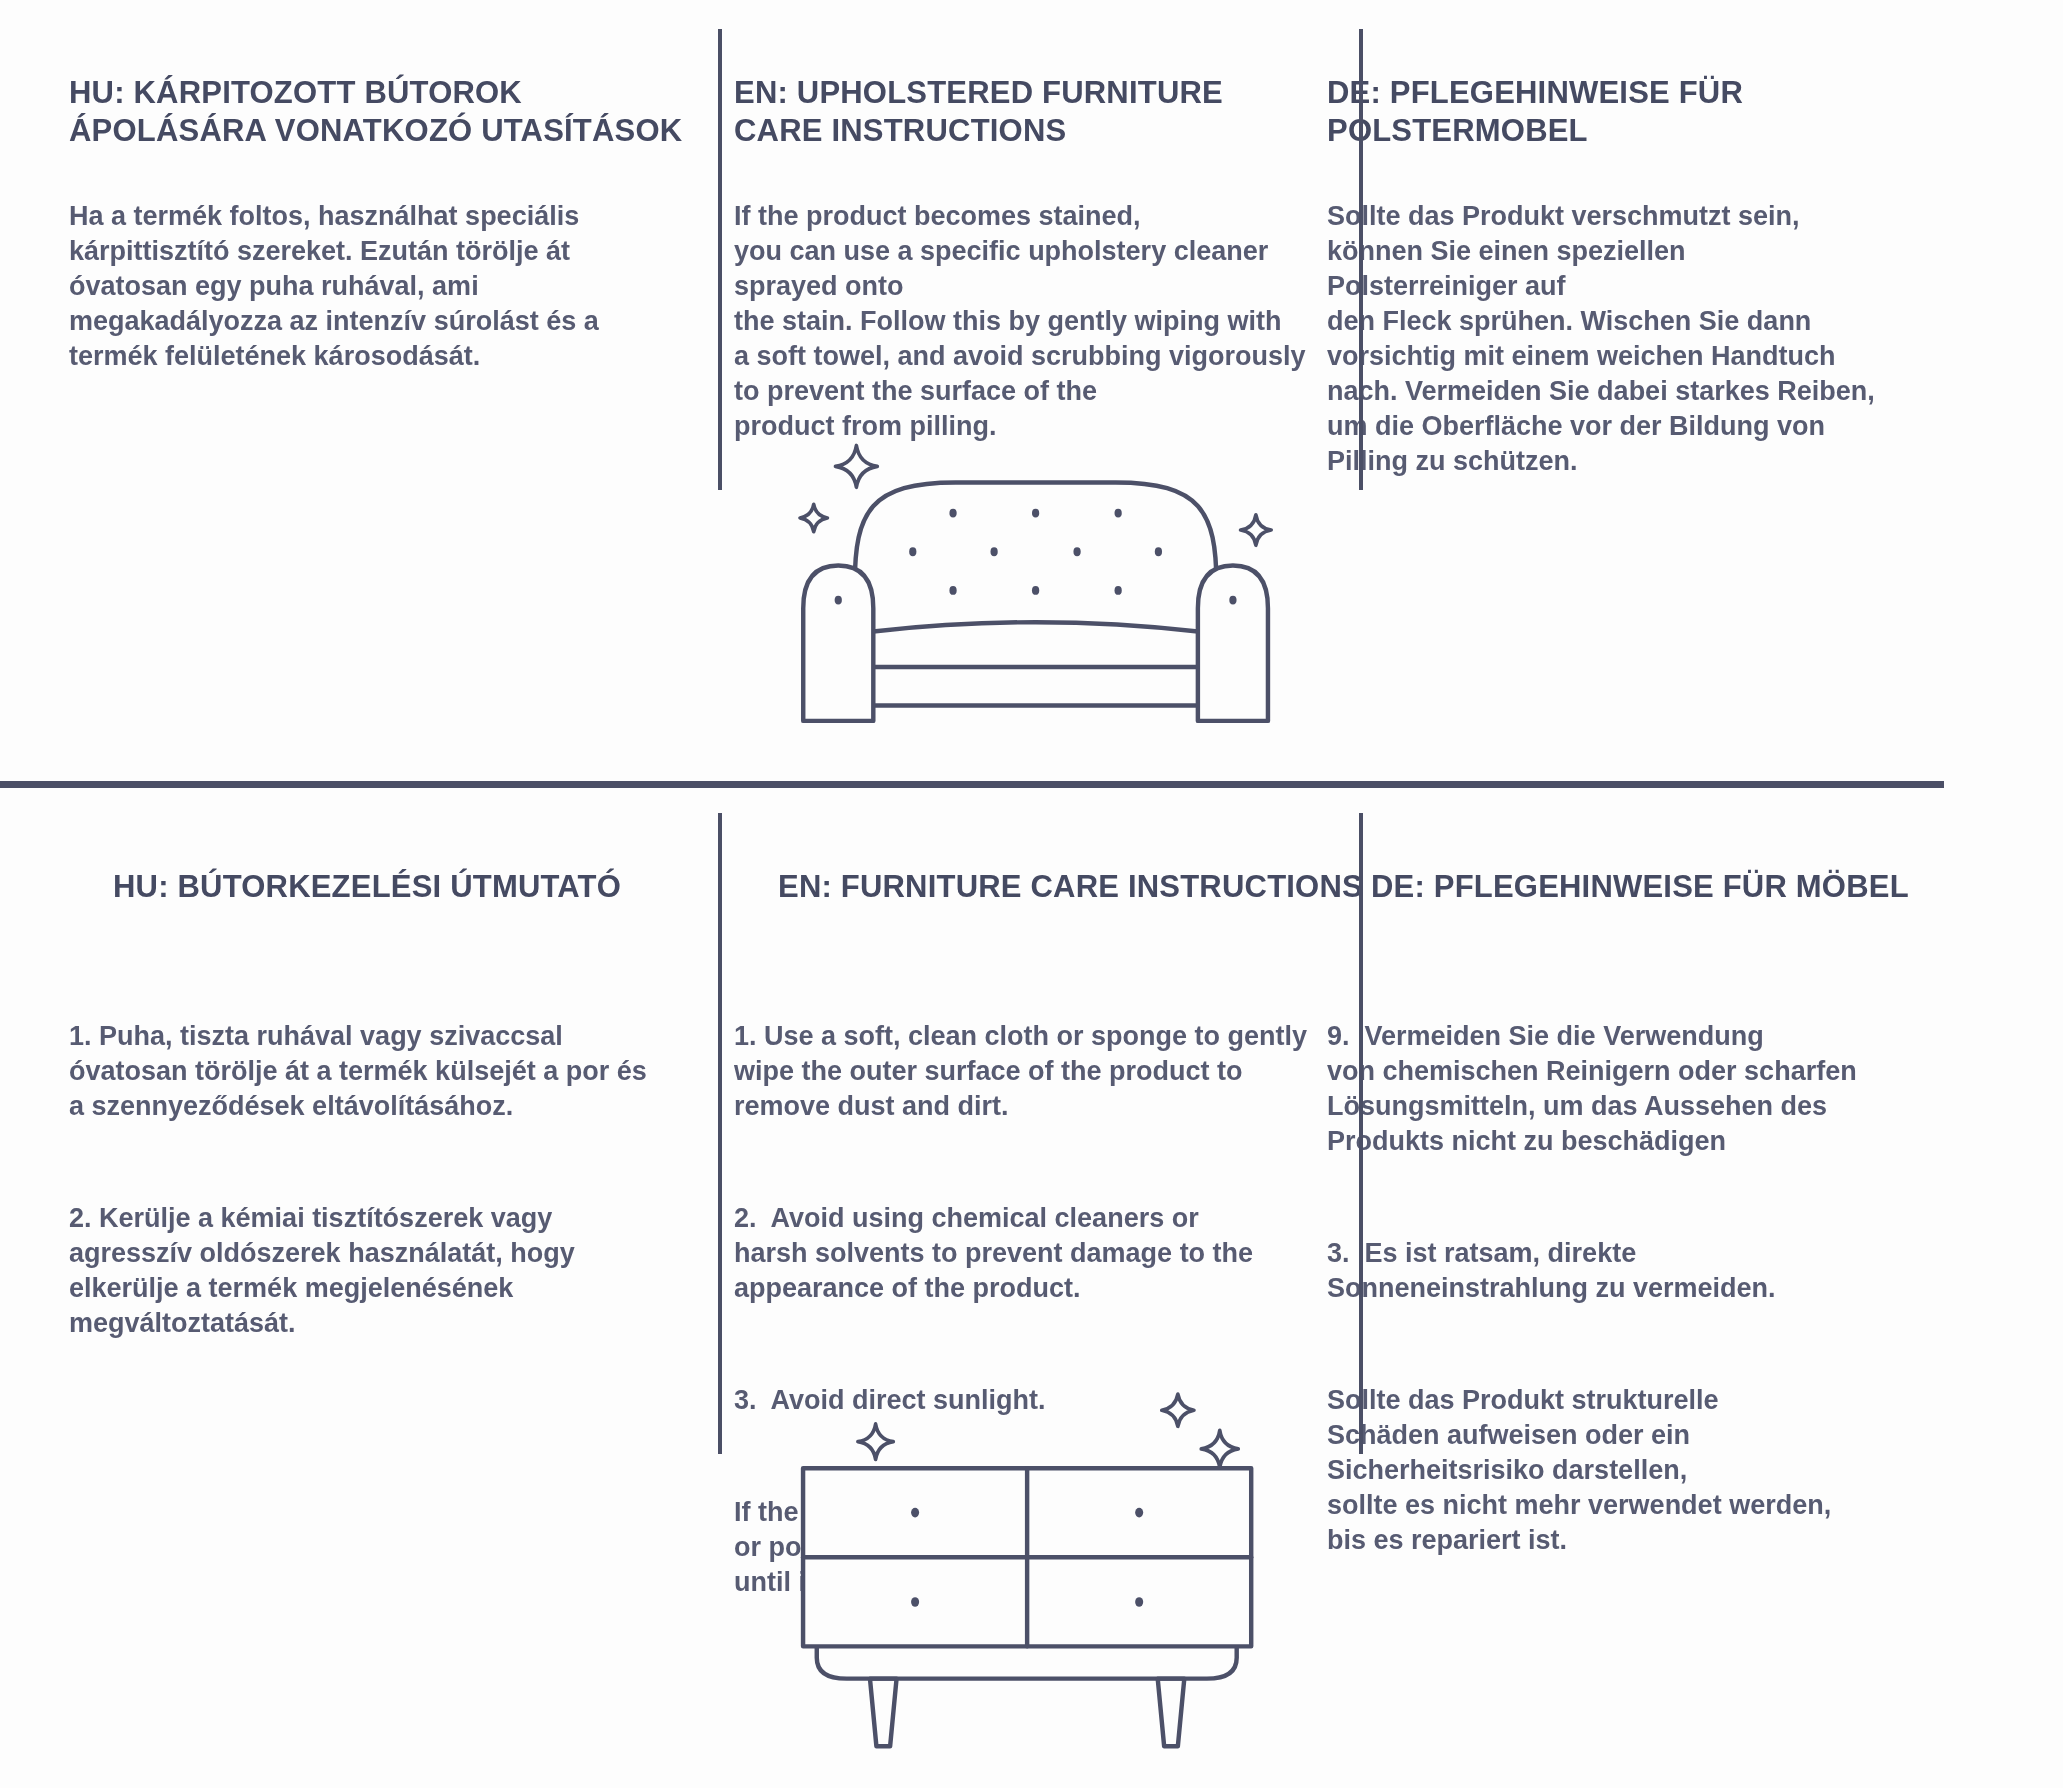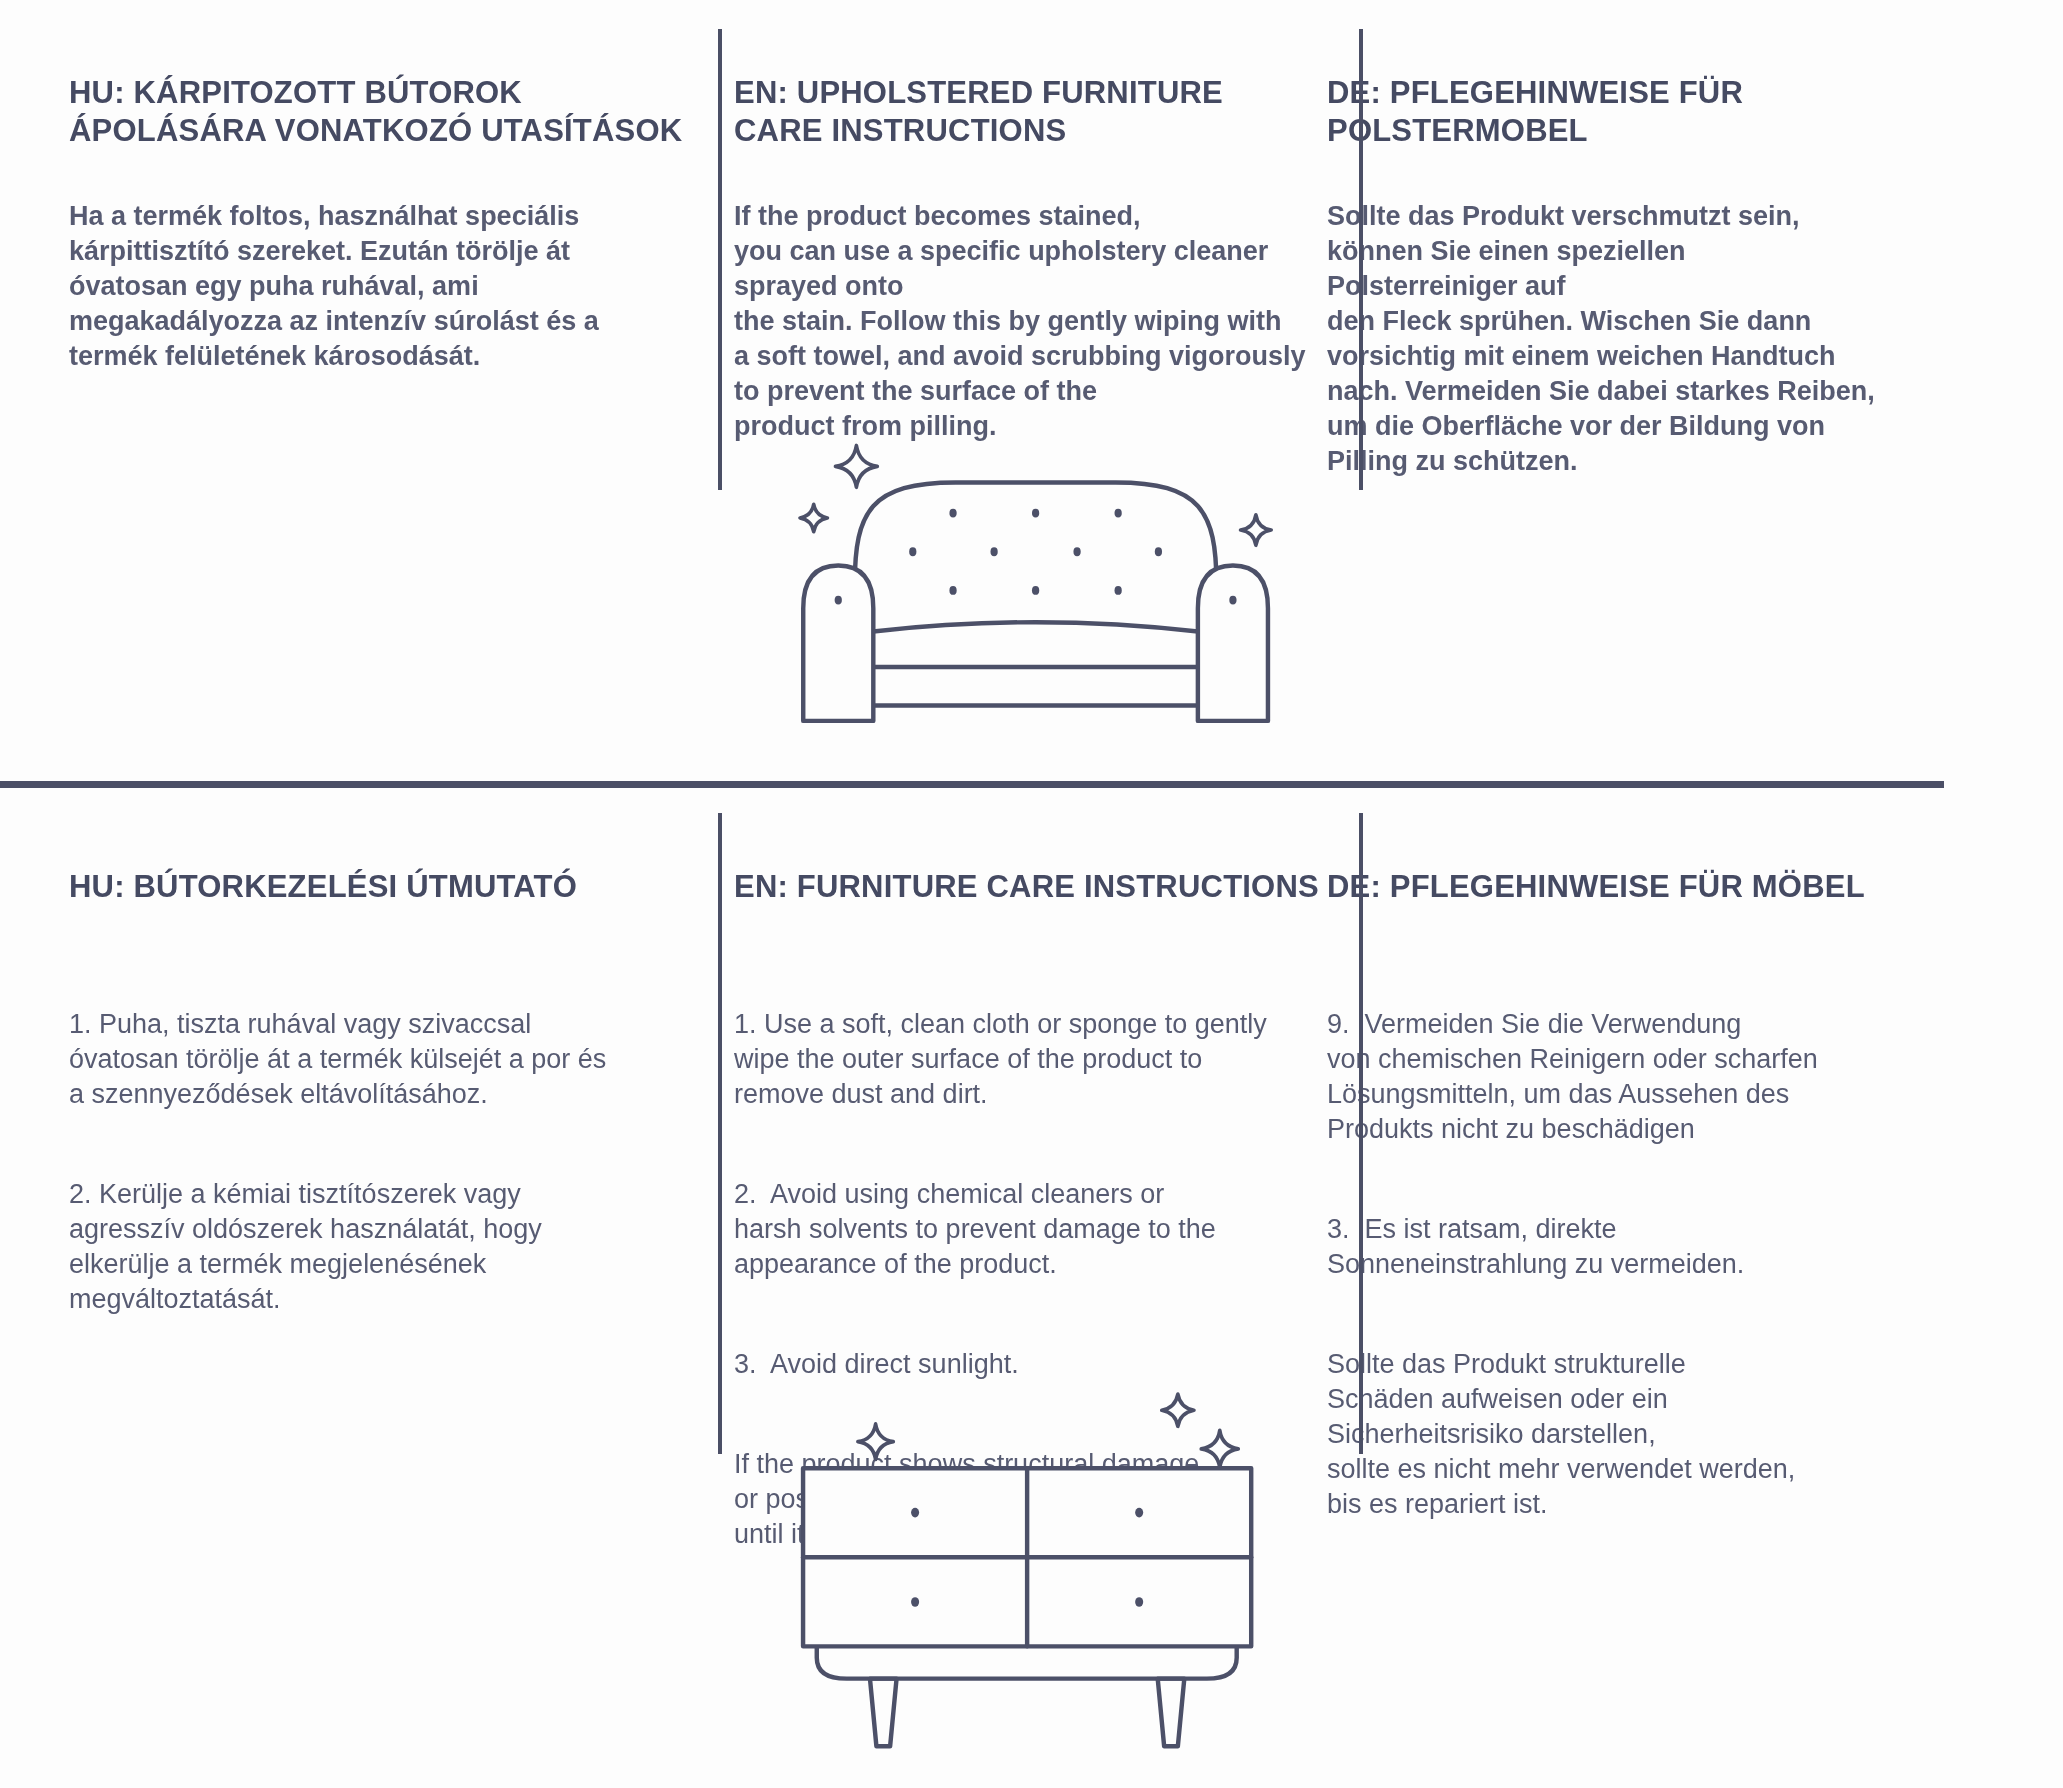--- a/index.html
+++ b/index.html
@@ -8,23 +8,23 @@
     background:#fdfdfd; overflow:hidden;
     font-family:"Liberation Sans", sans-serif;
     color:#575b72;
   }
   .col { position:absolute; white-space:pre-wrap; }
   .heading {
     margin:0; font-weight:bold; font-size:31px; line-height:38px;
     color:#454a62; letter-spacing:0.2px; white-space:pre-wrap;
   }
   .sec-top .heading { margin-bottom:19.3px; }
-  .sec-bottom .heading { margin-bottom:71px; }
+  .sec-bottom .heading { margin-bottom:71px;margin-left:44px; }
   .bodytext { margin:0; font-size:27px; line-height:35px; white-space:pre-wrap;font-weight:bold; }
-  .para { margin:0 0 35px 0; font-size:27px; line-height:35px; white-space:pre-wrap; }
+  .para { margin:12px 0 35px 0; font-size:27px; line-height:35px; white-space:pre-wrap;font-weight:bold; }
   
   .c1 { left:69px;   width:637px; }
   .c2 { left:734px;  width:637px; }
   .c3 { left:1327px; width:645px; }
   .sec-top .col { top:44px; }
   .sec-bottom .col { top:838px; }
   
   .vdiv { position:absolute; width:4px; background:#4b4f66; }
   #vd1 { left:718px;  top:29px;   height:461px; }
   #vd2 { left:1359px; top:29px;   height:461px; }

